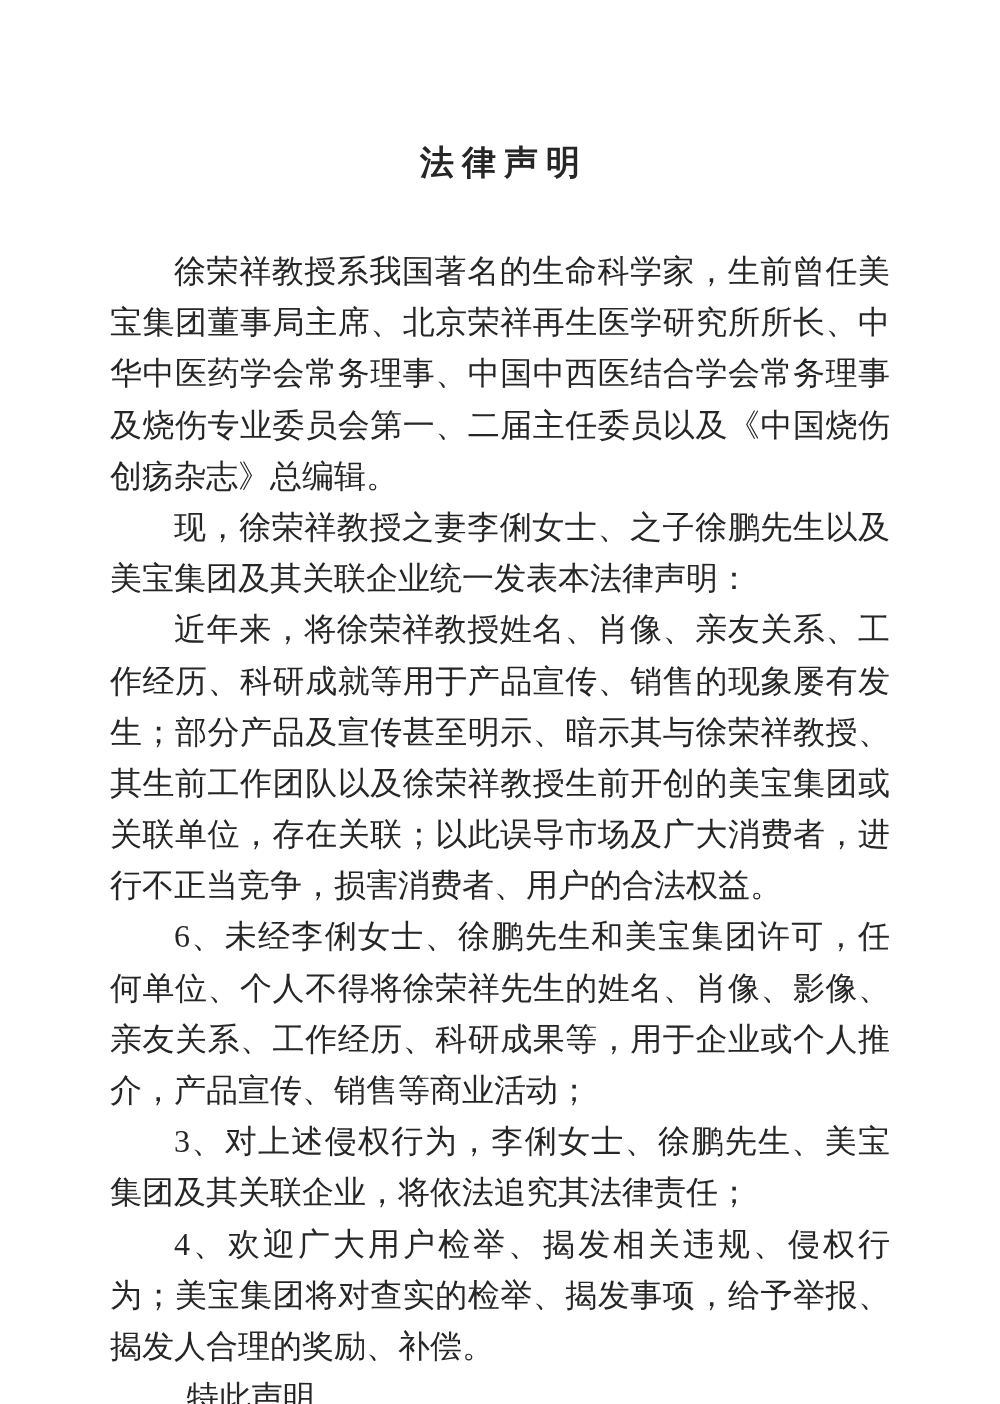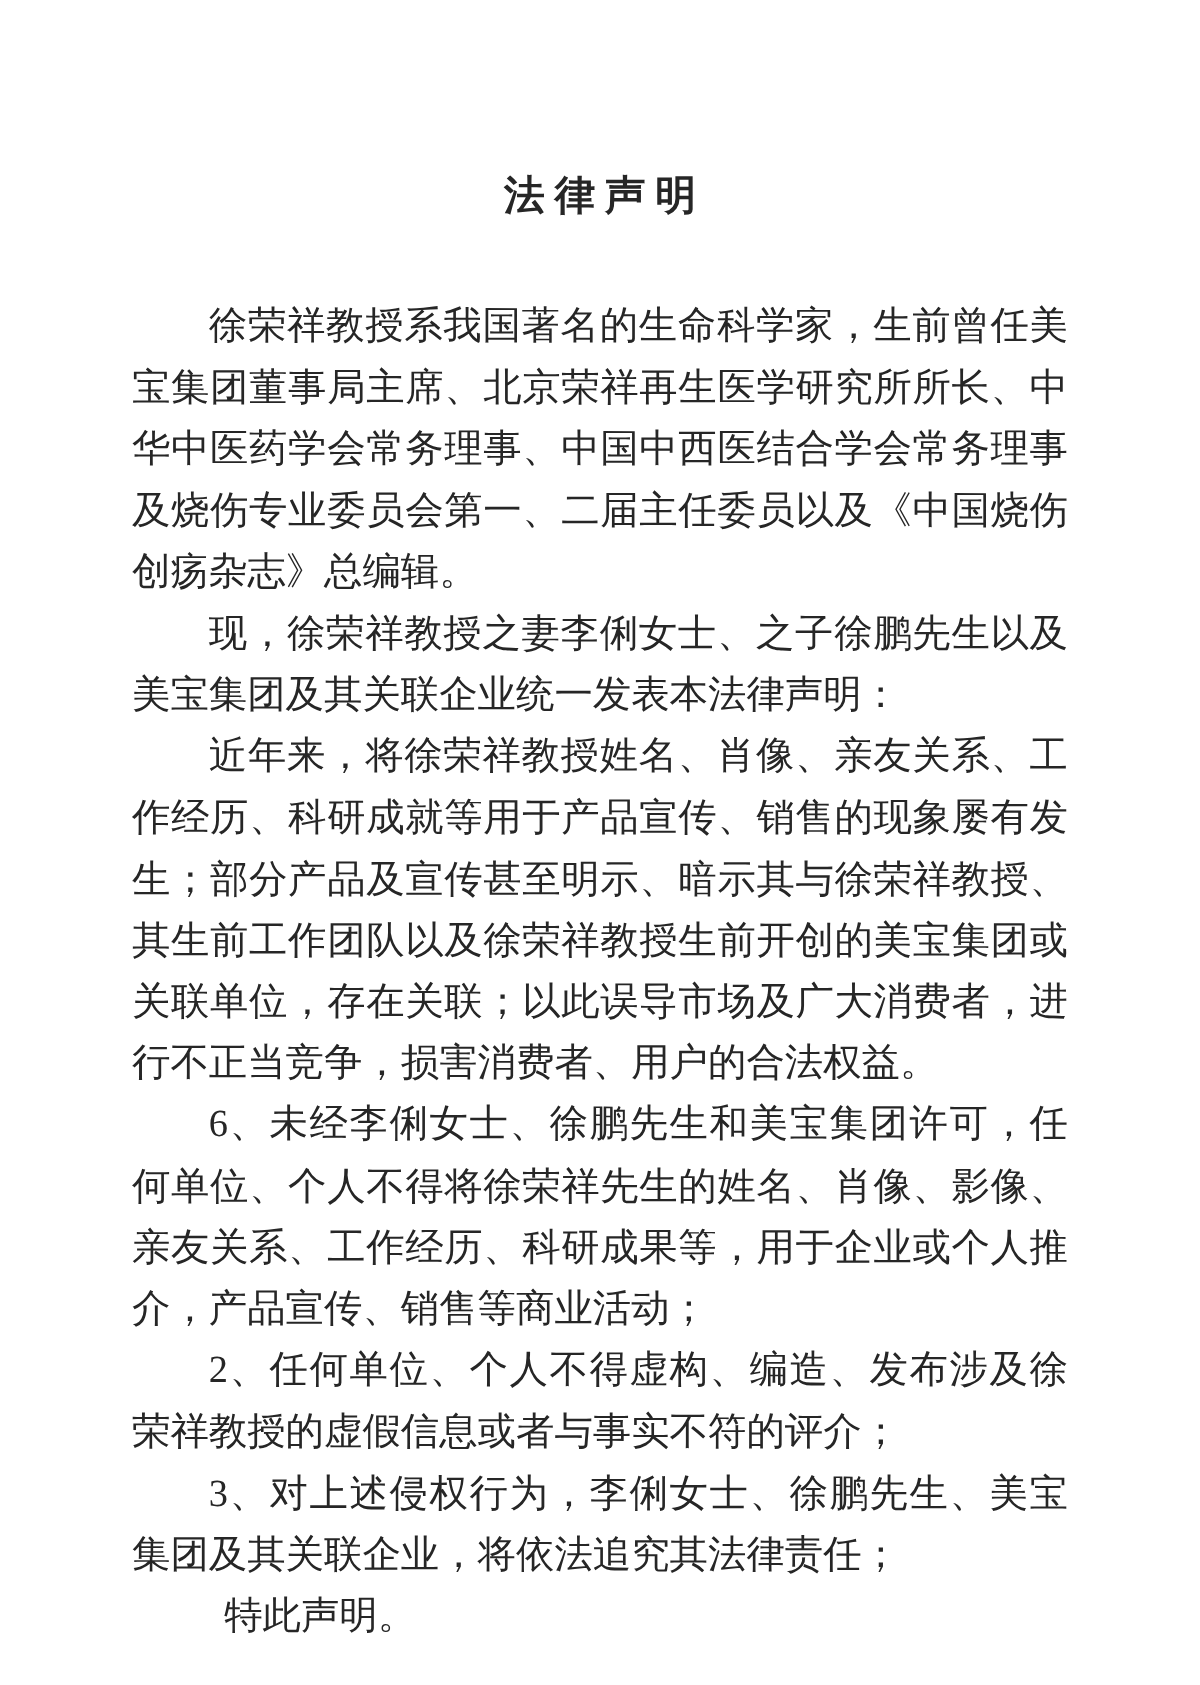--- a/index.html
+++ b/index.html
@@ -64,22 +64,22 @@
 
 <div class="page">
 
   <h1 class="doc-title">法律声明</h1>
 
   <div class="doc-body">
     <p class="para">徐荣祥教授系我国著名的生命科学家，生前曾任美宝集团董事局主席、北京荣祥再生医学研究所所长、中华中医药学会常务理事、中国中西医结合学会常务理事及烧伤专业委员会第一、二届主任委员以及《中国烧伤创疡杂志》总编辑。</p>
     <p class="para">现，徐荣祥教授之妻李俐女士、之子徐鹏先生以及美宝集团及其关联企业统一发表本法律声明：</p>
     <p class="para">近年来，将徐荣祥教授姓名、肖像、亲友关系、工作经历、科研成就等用于产品宣传、销售的现象屡有发生；部分产品及宣传甚至明示、暗示其与徐荣祥教授、其生前工作团队以及徐荣祥教授生前开创的美宝集团或关联单位，存在关联；以此误导市场及广大消费者，进行不正当竞争，损害消费者、用户的合法权益。</p>
     <p class="para">6、未经李俐女士、徐鹏先生和美宝集团许可，任何单位、个人不得将徐荣祥先生的姓名、肖像、影像、亲友关系、工作经历、科研成果等，用于企业或个人推介，产品宣传、销售等商业活动；</p>
-    <p class="para">2、任何单位、个人不得虚构、编造、发布涉及徐荣祥教授的虚假信息或者与事实不符的评介；</p>
     <p class="para">3、对上述侵权行为，李俐女士、徐鹏先生、美宝集团及其关联企业，将依法追究其法律责任；</p>
+    <p class="para">4、欢迎广大用户检举、揭发相关违规、侵权行为；美宝集团将对查实的检举、揭发事项，给予举报、揭发人合理的奖励、补偿。</p>
     <p class="para closing">特此声明。</p>
   </div>
 
   <div class="signature">
     <div class="sig-line">徐鹏</div>
     <div class="sig-line">美宝集团</div>
     <div class="sig-line">2020年10月10日</div>
   </div>
 
 </div>

